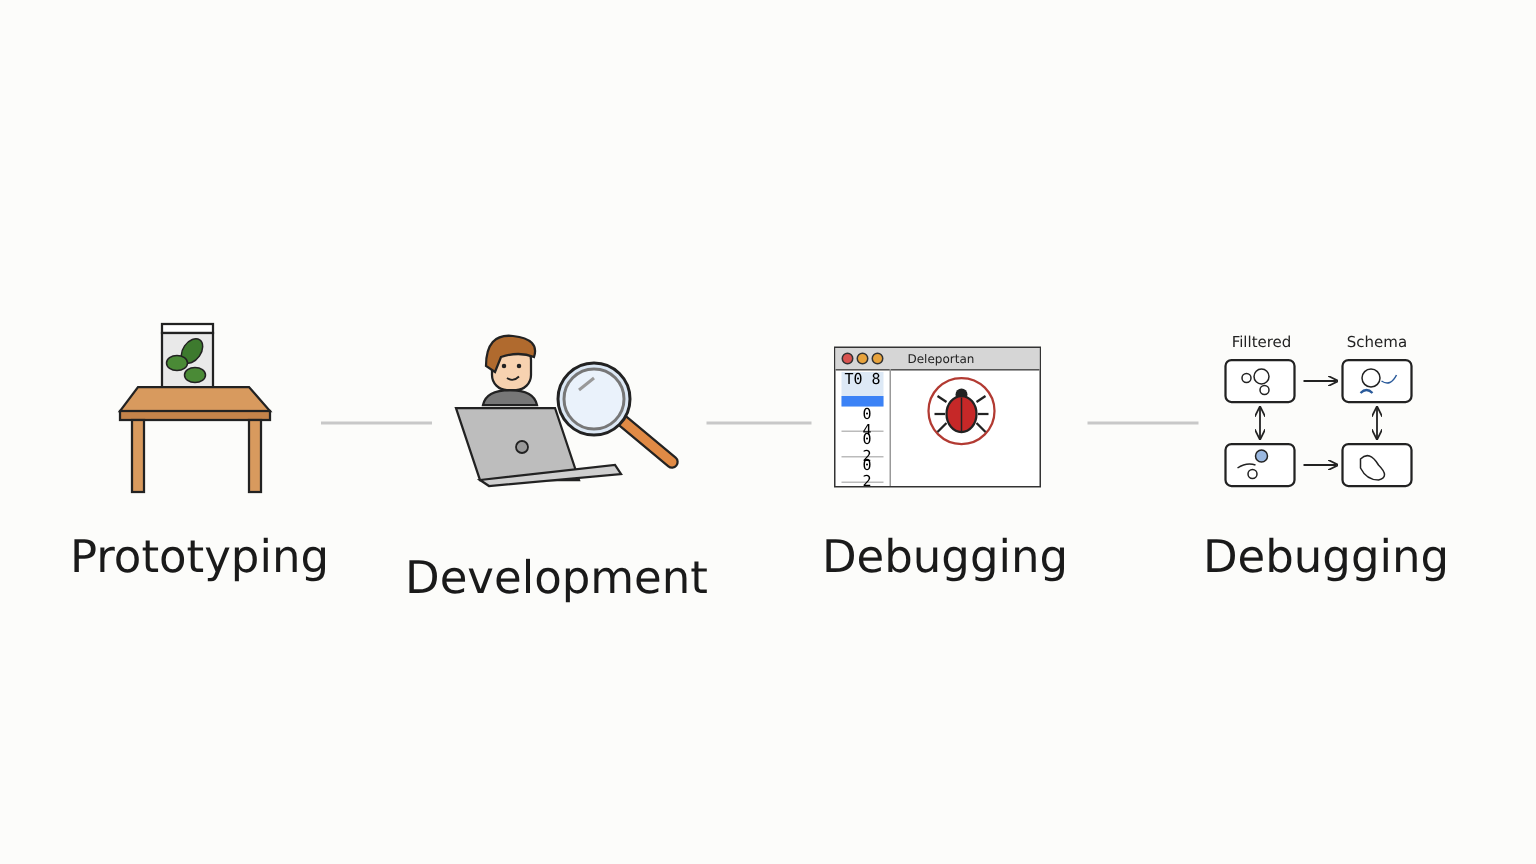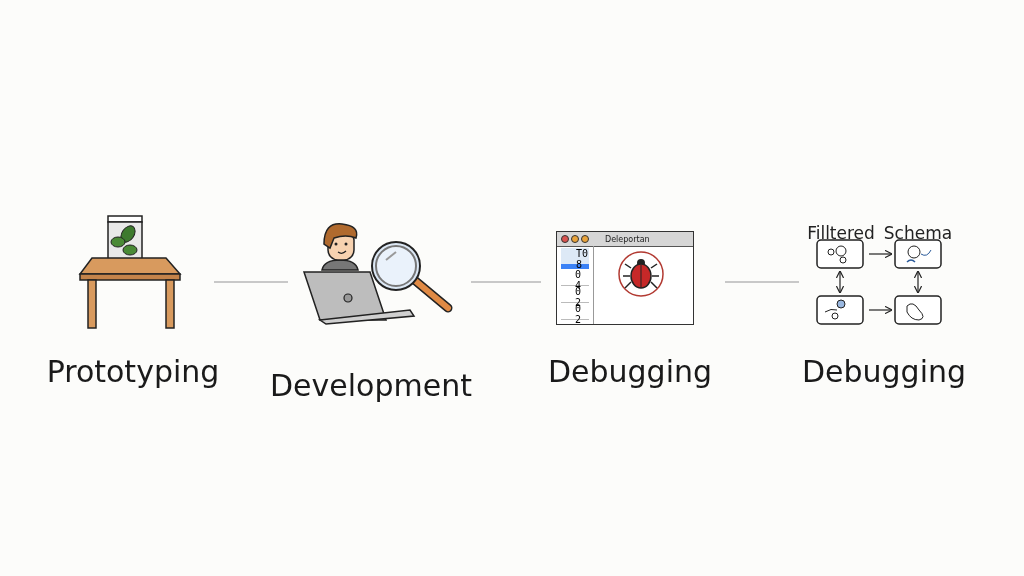--- a/index.html
+++ b/index.html
@@ -1,20 +1,20 @@
 <!DOCTYPE html>
 <html><head>
 <meta charset="utf-8">
 <style>
   html,body{margin:0;padding:0;}
   body{width:1024px;height:576px;background:#fcfcfa;position:relative;overflow:hidden;font-family:"DejaVu Sans","Liberation Sans",sans-serif;}
   .label{position:absolute;font-size:30px;color:#1a1a1a;white-space:nowrap;transform:translateX(-50%);top:354px;}
   .connector{position:absolute;height:2px;background:#c8c8c8;top:281px;}
   svg{position:absolute;overflow:visible;}
-  .mini{position:absolute;font-size:17px;color:#222;transform:translateX(-50%);}
+  .mini{position:absolute;font-size:10px;color:#222;transform:translateX(-50%);}
   .cell{font-family:"DejaVu Sans Mono",monospace;font-size:10px;}
 </style>
 </head>
 <body>
 
 <div class="connector" style="left:214px;width:74px;"></div>
 <div class="connector" style="left:471px;width:70px;"></div>
 <div class="connector" style="left:725px;width:74px;"></div>
 
 <svg style="left:78px;top:214px;" width="108" height="118" viewBox="0 0 108 118">
@@ -49,21 +49,21 @@
 <div class="label" style="left:371px;margin-top:14px;">Development</div>
 
 <div style="position:absolute;left:556px;top:231px;width:138px;height:94px;border:1.5px solid #333;background:#fff;box-sizing:border-box;">
   <div style="height:14px;background:#d6d6d6;border-bottom:1px solid #555;display:flex;align-items:center;padding-left:4px;gap:2px;">
     <span style="width:6px;height:6px;border-radius:50%;background:#d9534f;border:1px solid #333;"></span>
     <span style="width:6px;height:6px;border-radius:50%;background:#e8a33c;border:1px solid #333;"></span>
     <span style="width:6px;height:6px;border-radius:50%;background:#e8a33c;border:1px solid #333;"></span>
     <span style="font-size:8px;margin-left:14px;color:#222;">Deleportan</span>
   </div>
   <div style="position:absolute;left:4px;top:16px;width:28px;">
-    <div class="cell" style="height:16px;background:#dde9f6;border-bottom:5px solid #3b82f6;padding-left:15px;">T0 8</div>
+    <div class="cell" style="height:16px;background:#dde9f6;border-bottom:7px solid #3b82f6;padding-left:2px;">T0 8</div>
     <div class="cell" style="height:16px;border-bottom:1px solid #bbb;padding-left:14px;">0 4</div>
     <div class="cell" style="height:16px;border-bottom:1px solid #bbb;padding-left:14px;">0 2</div>
     <div class="cell" style="height:16px;border-bottom:1px solid #bbb;padding-left:14px;">0 2</div>
   </div>
   <div style="position:absolute;left:36px;top:14px;width:1px;height:78px;background:#999;"></div>
   <svg style="left:60px;top:18px;" width="48" height="48" viewBox="0 0 48 48">
     <circle cx="24" cy="24" r="22" fill="#fff" stroke="#b23a32" stroke-width="1.5"></circle>
     <g stroke="#222" stroke-width="1.5">
       <line x1="14" y1="18" x2="8" y2="14"></line>
         <line x1="34" y1="18" x2="40" y2="14"></line>

